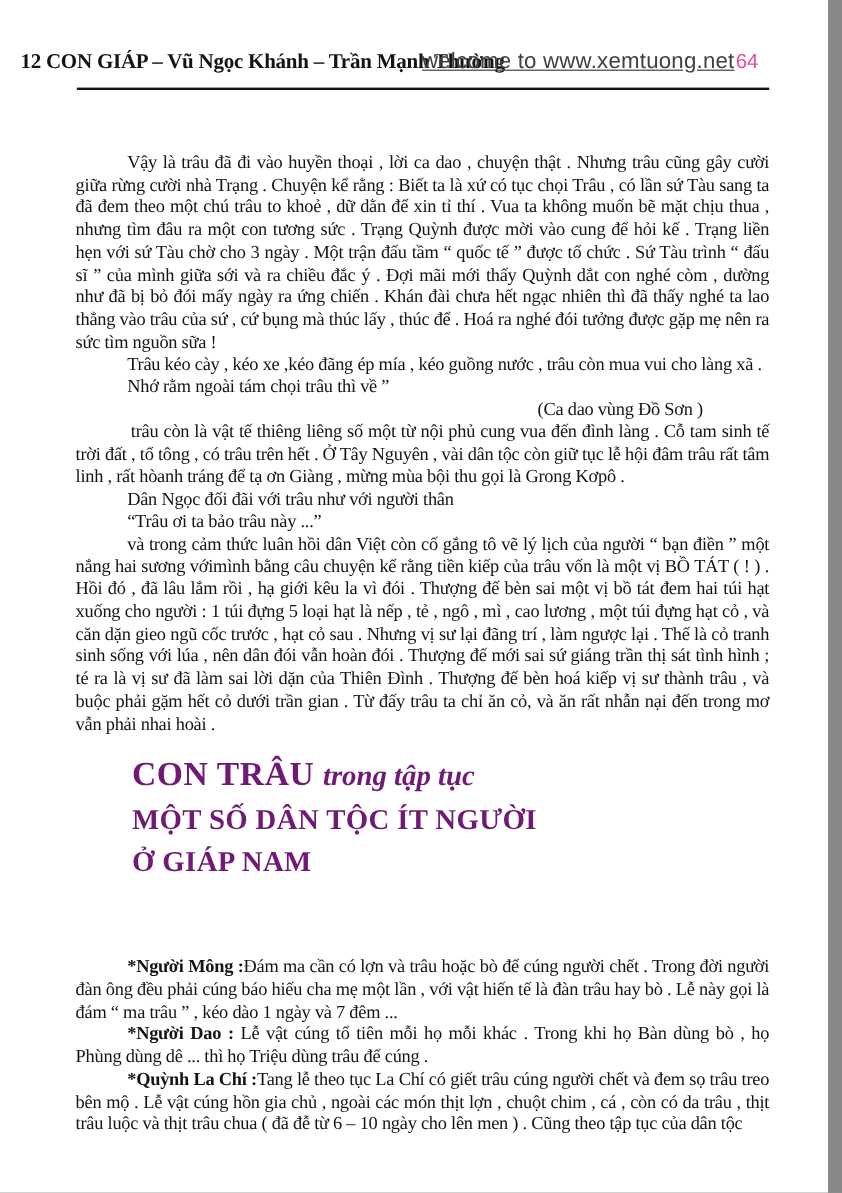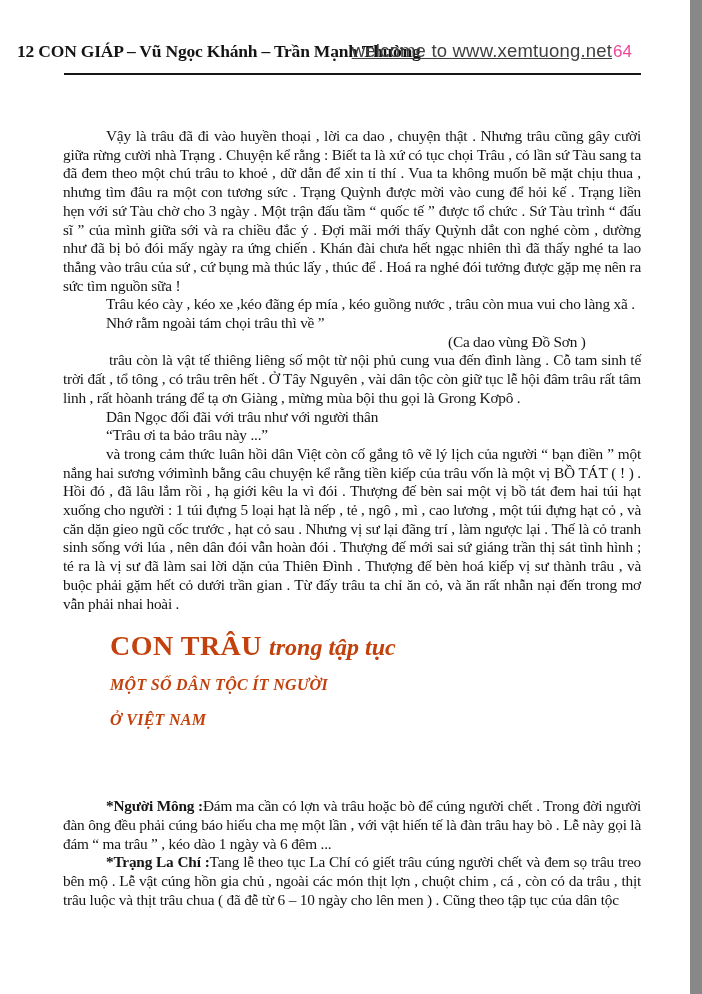--- a/index.html
+++ b/index.html
@@ -49,21 +49,21 @@
   .attr{padding-left:385px;}
   
   .heading{
     margin-top:15px;
     margin-left:47px;
     line-height:35px;
     font-weight:bold;
   }
   .h-main{font-size:28px;letter-spacing:0.5px;}
   .h-sub{font-size:24px;font-style:italic;padding-left:7px;letter-spacing:0px;}
-  .h-line{font-size:16px;letter-spacing:0.3px;font-style:italic;}
+  .h-line{font-size:24px;letter-spacing:0.3px;}
   
   .sections{margin-top:60px;}
 </style>
 </head>
 <body>
 
 <div class="page">
 
   <div class="hdr-title">12 CON GIÁP – Vũ Ngọc Khánh – Trần Mạnh Thường</div>
 
@@ -83,27 +83,28 @@
     <p class="attr">(Ca dao vùng Đồ Sơn )</p>
 
     <p class="just ind2">trâu còn là vật tế thiêng liêng số một từ nội phủ cung vua đến đình làng . Cỗ tam sinh tế trời đất , tổ tông , có trâu trên hết . Ở Tây Nguyên , vài dân tộc còn giữ tục lễ hội đâm trâu rất tâm linh , rất hòanh tráng để tạ ơn Giàng , mừng mùa bội thu gọi là Grong Kơpô .</p>
 
     <p class="ind">Dân Ngọc đối đãi với trâu như với người thân</p>
 
     <p class="ind">“Trâu ơi ta bảo trâu này ...”</p>
 
     <p class="just ind">và trong cảm thức luân hồi dân Việt còn cố gắng tô vẽ lý lịch của người “ bạn điền ” một nắng hai sương vớimình bằng câu chuyện kể rằng tiền kiếp của trâu vốn là một vị BỒ TÁT ( ! ) . Hồi đó , đã lâu lắm rồi , hạ giới kêu la vì đói . Thượng đế bèn sai một vị bồ tát đem hai túi hạt xuống cho người : 1 túi đựng 5 loại hạt là nếp , tẻ , ngô , mì , cao lương , một túi đựng hạt cỏ , và căn dặn gieo ngũ cốc trước , hạt cỏ sau . Nhưng vị sư lại đãng trí , làm ngược lại . Thế là cỏ tranh sinh sống với lúa , nên dân đói vẫn hoàn đói . Thượng đế mới sai sứ giáng trần thị sát tình hình ; té ra là vị sư đã làm sai lời dặn của Thiên Đình . Thượng đế bèn hoá kiếp vị sư thành trâu , và buộc phải gặm hết cỏ dưới trần gian . Từ đấy trâu ta chỉ ăn cỏ, và  ăn rất nhẫn nại đến trong mơ vẫn phải nhai hoài .</p>
 
-    <div class="heading" style="color: #c2410c;">
+    <div class="heading" style="color: #701a75;">
       <div class="h-line1"><span class="h-main">CON TRÂU</span><span class="h-sub">trong tập tục</span></div>
       <div class="h-line">MỘT SỐ DÂN TỘC ÍT NGƯỜI</div>
-      <div class="h-line">Ở VIỆT NAM</div>
+      <div class="h-line">Ở GIÁP NAM</div>
     </div>
 
     <div class="sections">
-      <p class="just ind"><strong>*Người Mông :</strong><span>Đám ma cần có lợn và trâu hoặc bò để cúng người chết . Trong đời người đàn ông đều phải cúng báo hiếu cha mẹ một lần , với vật hiến tế là đàn trâu hay bò . Lễ này gọi là đám “ ma trâu ” , kéo dào 1 ngày và 6 đêm ...</span></p>
+      <p class="just ind"><strong>*Người Mông :</strong><span>Đám ma cần có lợn và trâu hoặc bò để cúng người chết . Trong đời người đàn ông đều phải cúng báo hiếu cha mẹ một lần , với vật hiến tế là đàn trâu hay bò . Lễ này gọi là đám “ ma trâu ” , kéo dào 1 ngày và 7 đêm ...</span></p>
 
+      <p class="just ind"><strong>*Người Dao :</strong><span> Lễ vật cúng tổ tiên mỗi họ mỗi khác . Trong khi họ Bàn dùng bò , họ Phùng dùng dê ... thì họ Triệu dùng trâu để cúng .</span></p>
 
-      <p class="just ind"><strong>*Trạng La Chí :</strong><span>Tang lễ theo tục La Chí có giết trâu cúng người chết và đem sọ trâu treo bên mộ . Lễ vật cúng hồn gia chủ , ngoài các món thịt lợn , chuột chim , cá , còn có da trâu , thịt trâu luộc và thịt trâu chua ( đã đễ từ 6 – 10 ngày cho lên men ) . Cũng theo tập tục của dân tộc</span></p>
+      <p class="just ind"><strong>*Quỳnh La Chí :</strong><span>Tang lễ theo tục La Chí có giết trâu cúng người chết và đem sọ trâu treo bên mộ . Lễ vật cúng hồn gia chủ , ngoài các món thịt lợn , chuột chim , cá , còn có da trâu , thịt trâu luộc và thịt trâu chua ( đã đễ từ 6 – 10 ngày cho lên men ) . Cũng theo tập tục của dân tộc</span></p>
     </div>
 
   </div>
 </div>
 
 </body></html>

